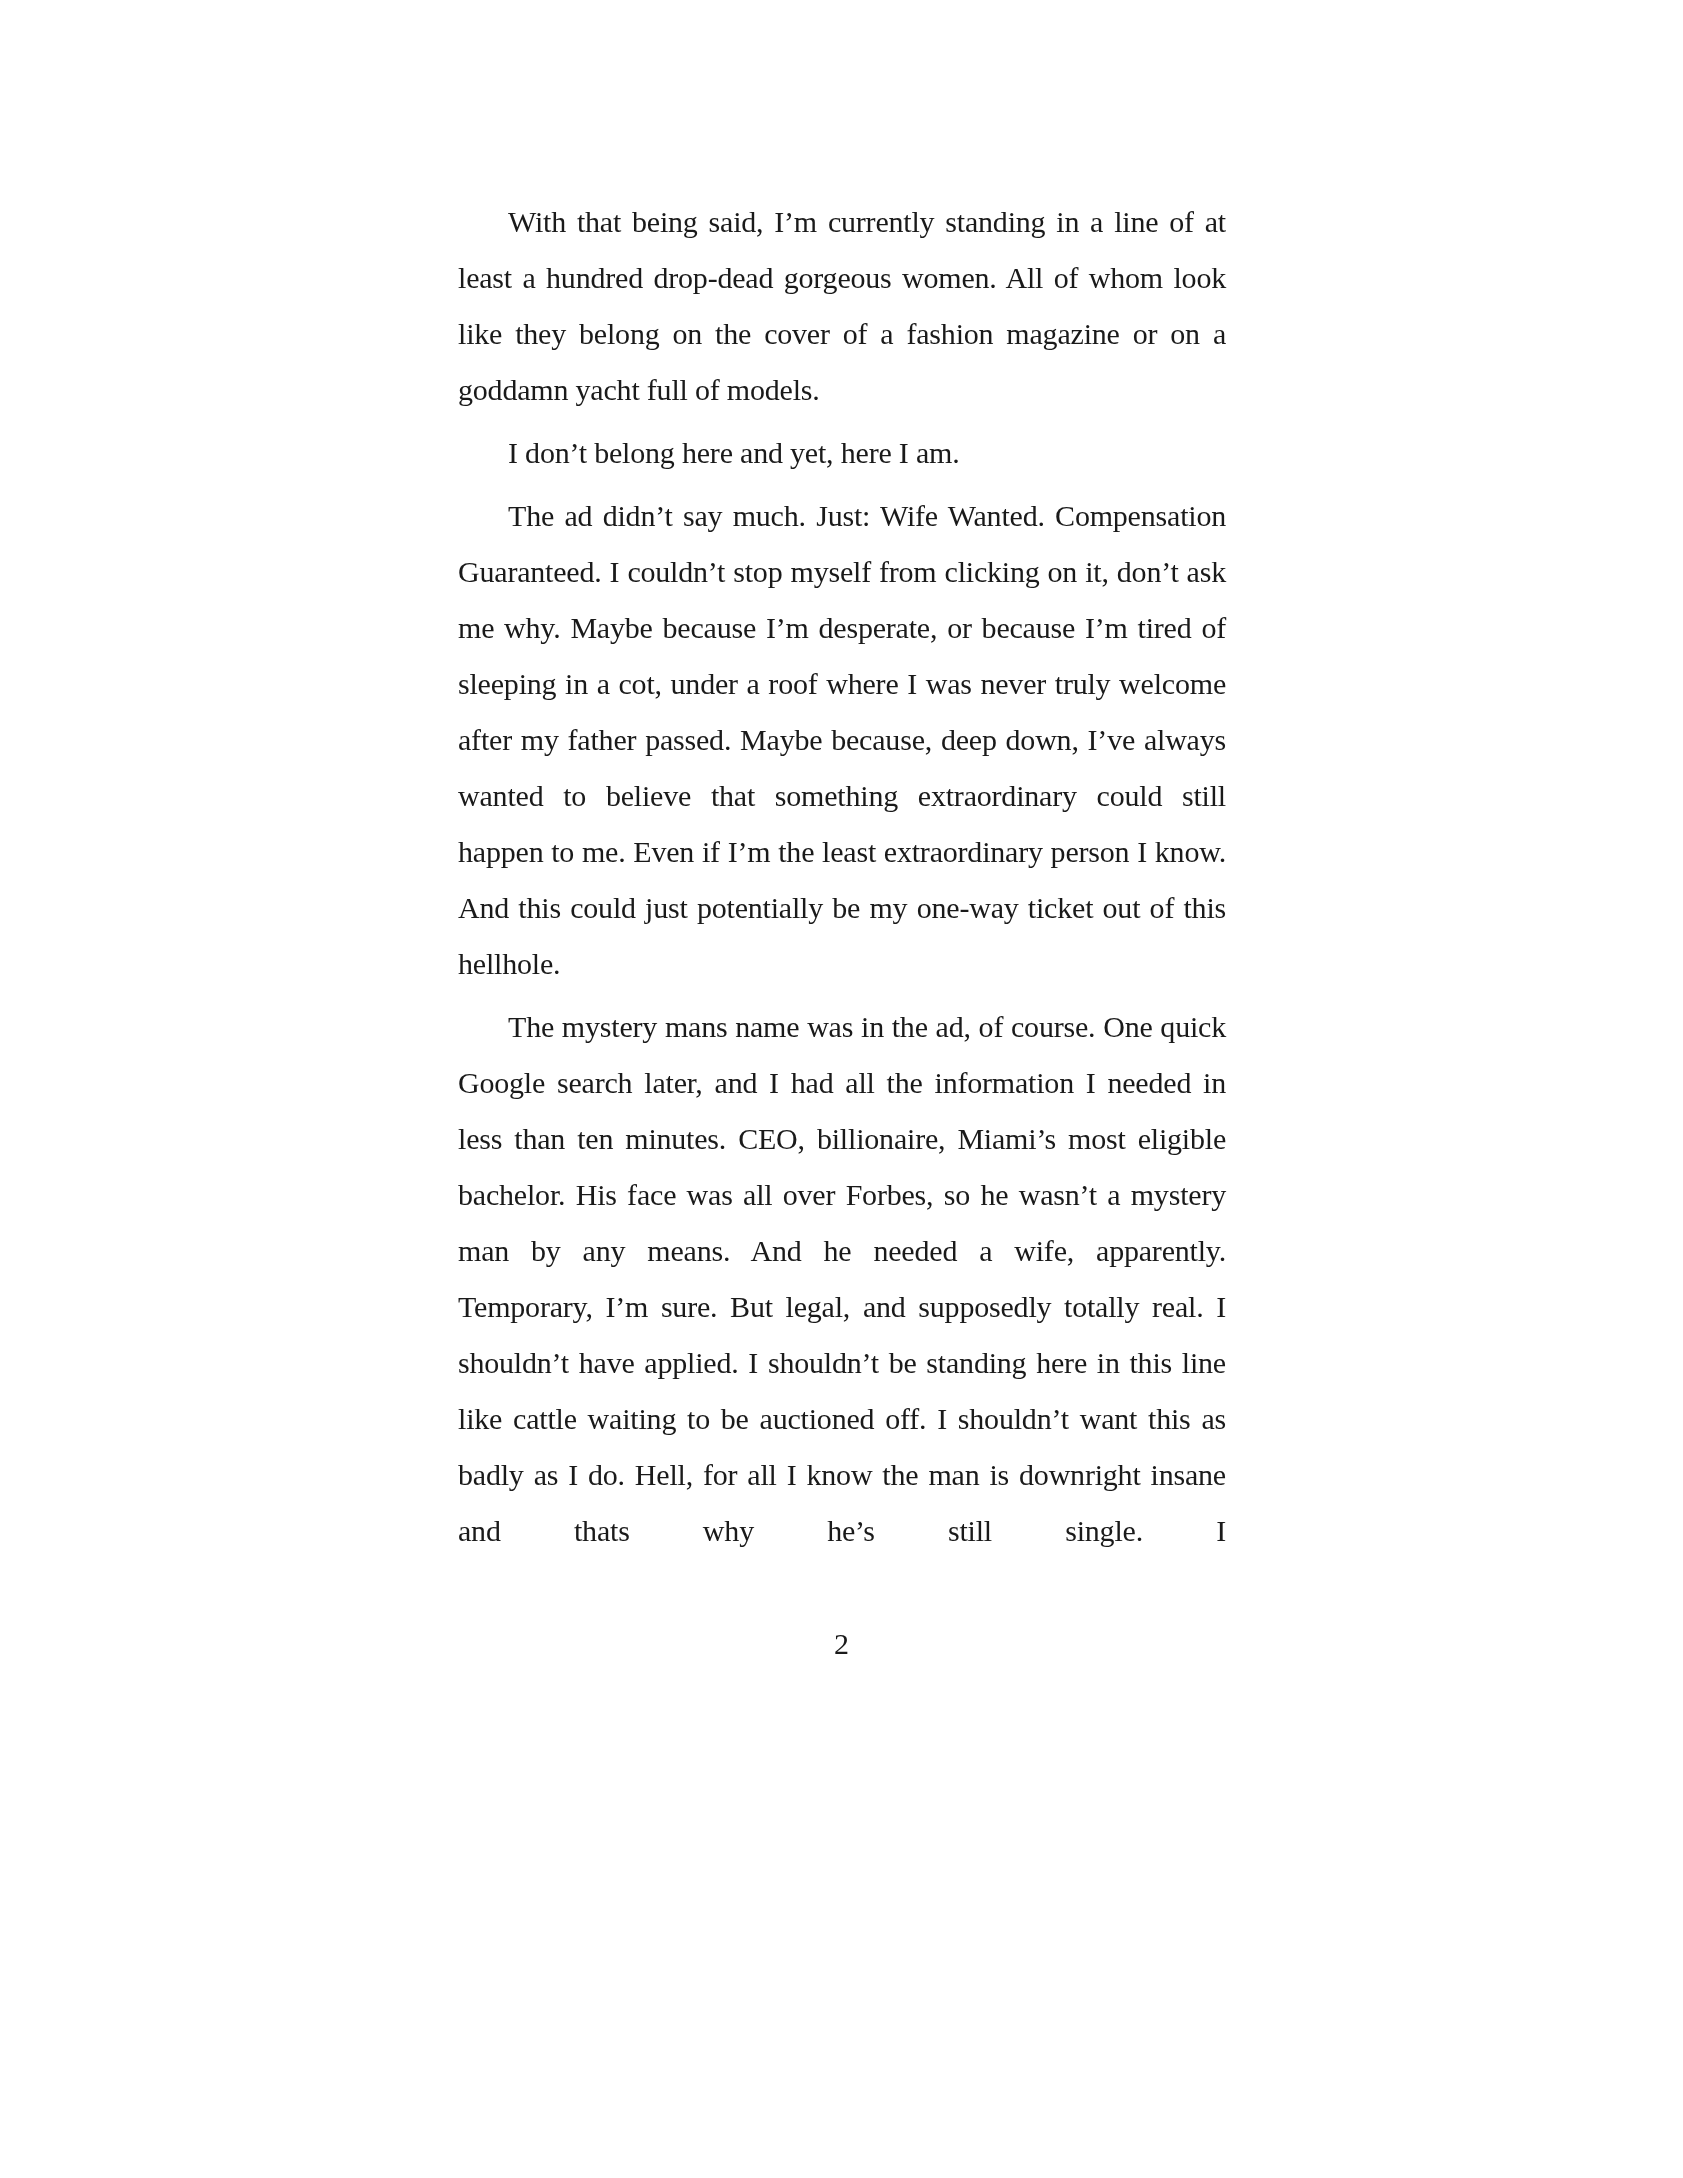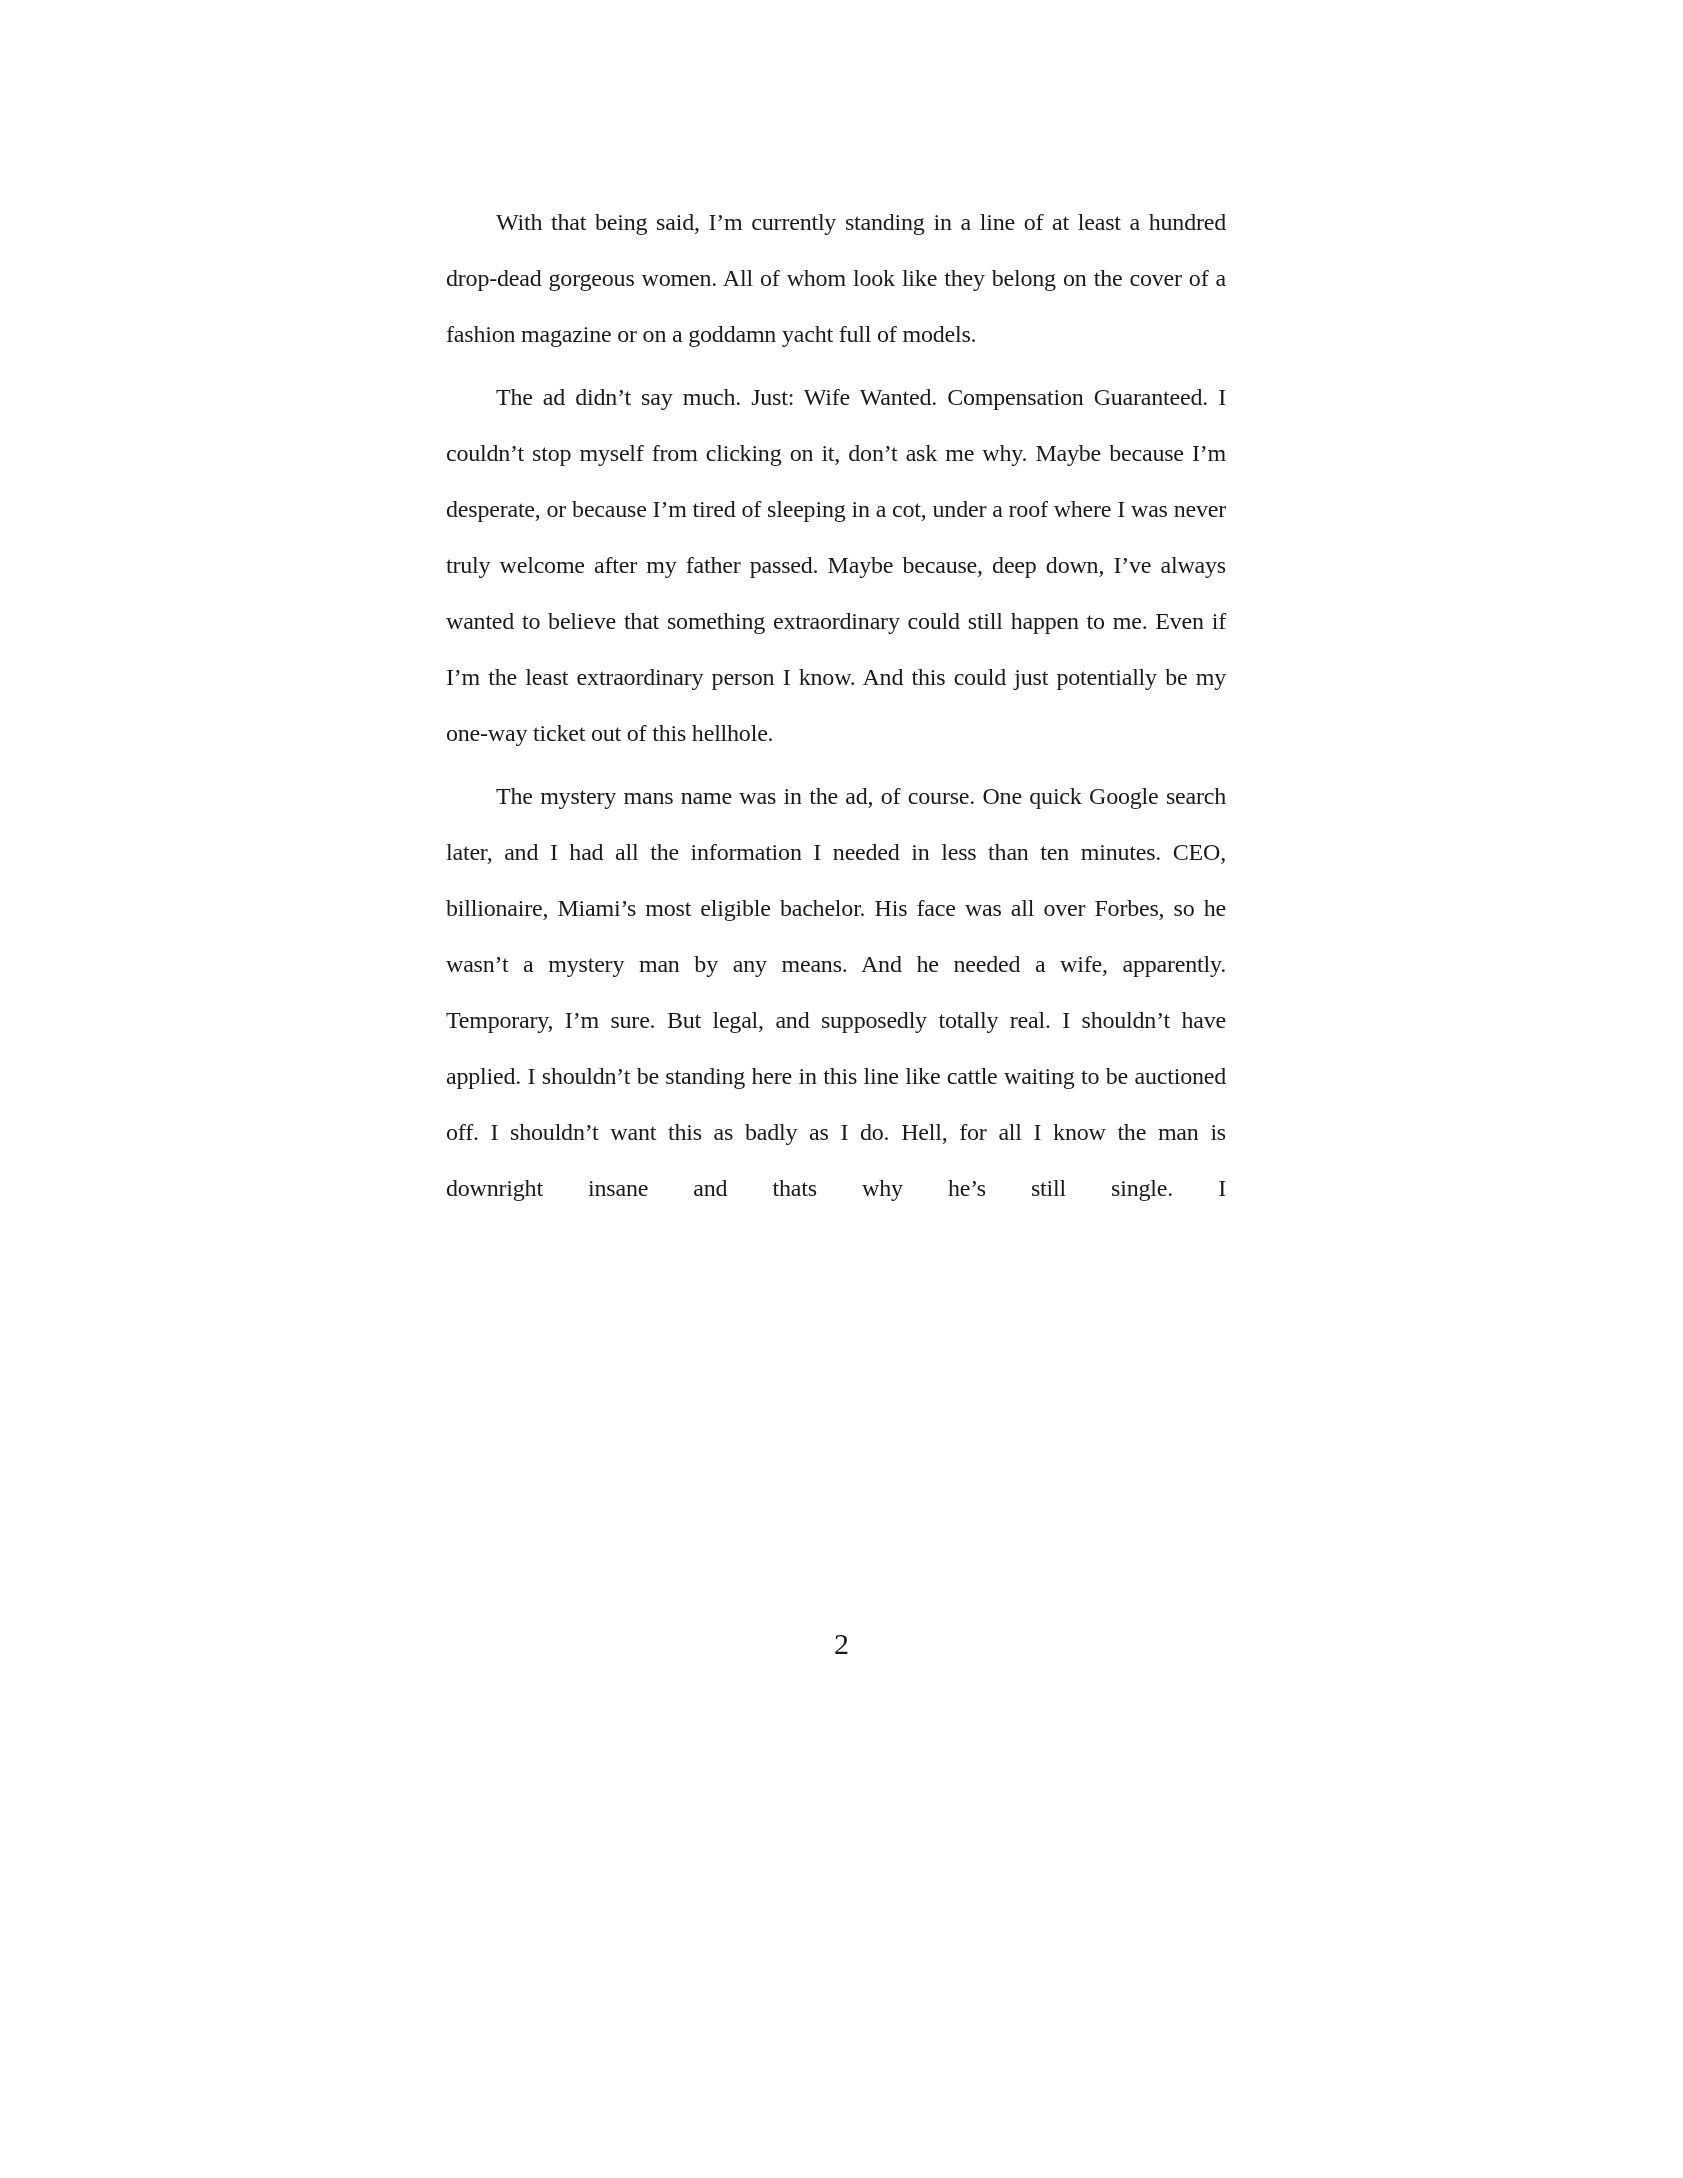--- a/index.html
+++ b/index.html
@@ -15,40 +15,41 @@
       color: #1a1a1a;
       font-family: "Liberation Serif", "DejaVu Serif", serif;
     }
     .page-body {
       position: absolute;
       left: 442px;
       top: 194px;
       width: 784px;
     }
     .para {
-      margin: 0 0 7px 4px;
-      font-size: 24px;
+      margin: 0 0 7px 16px;
+      font-size: 30px;
       line-height: 56px;
       text-align: justify;
       text-indent: 50px;
       letter-spacing: -0.2px;
     }
     .page-number {
       position: absolute;
       left: 0;
       width: 1683px;
       top: 1624px;
       text-align: center;
       font-size: 30px;
       line-height: 40px;
     }
   </style>
 </head>
 <body>
 
 <div class="page-body">
   <p class="para">With that being said, I’m currently standing in a line of at least a hundred drop-dead gorgeous women. All of whom look like they belong on the cover of a fashion magazine or on a goddamn yacht full of models.</p>
+  <p class="para">I don’t belong here and yet, here I am.</p>
   <p class="para">The ad didn’t say much. Just: Wife Wanted. Compensation Guaranteed. I couldn’t stop myself from clicking on it, don’t ask me why. Maybe because I’m desperate, or because I’m tired of sleeping in a cot, under a roof where I was never truly welcome after my father passed. Maybe because, deep down, I’ve always wanted to believe that something extraordinary could still happen to me. Even if I’m the least extraordinary person I know. And this could just potentially be my one-way ticket out of this hellhole.</p>
   <p class="para" style="text-align-last: justify;">The mystery mans name was in the ad, of course. One quick Google search later, and I had all the information I needed in less than ten minutes. CEO, billionaire, Miami’s most eligible bachelor. His face was all over Forbes, so he wasn’t a mystery man by any means. And he needed a wife, apparently. Temporary, I’m sure. But legal, and supposedly totally real. I shouldn’t have applied. I shouldn’t be standing here in this line like cattle waiting to be auctioned off. I shouldn’t want this as badly as I do. Hell, for all I know the man is downright insane and thats why he’s still single. I</p>
 </div>
 
 <div class="page-number">2</div>
 
 
 </body></html>

